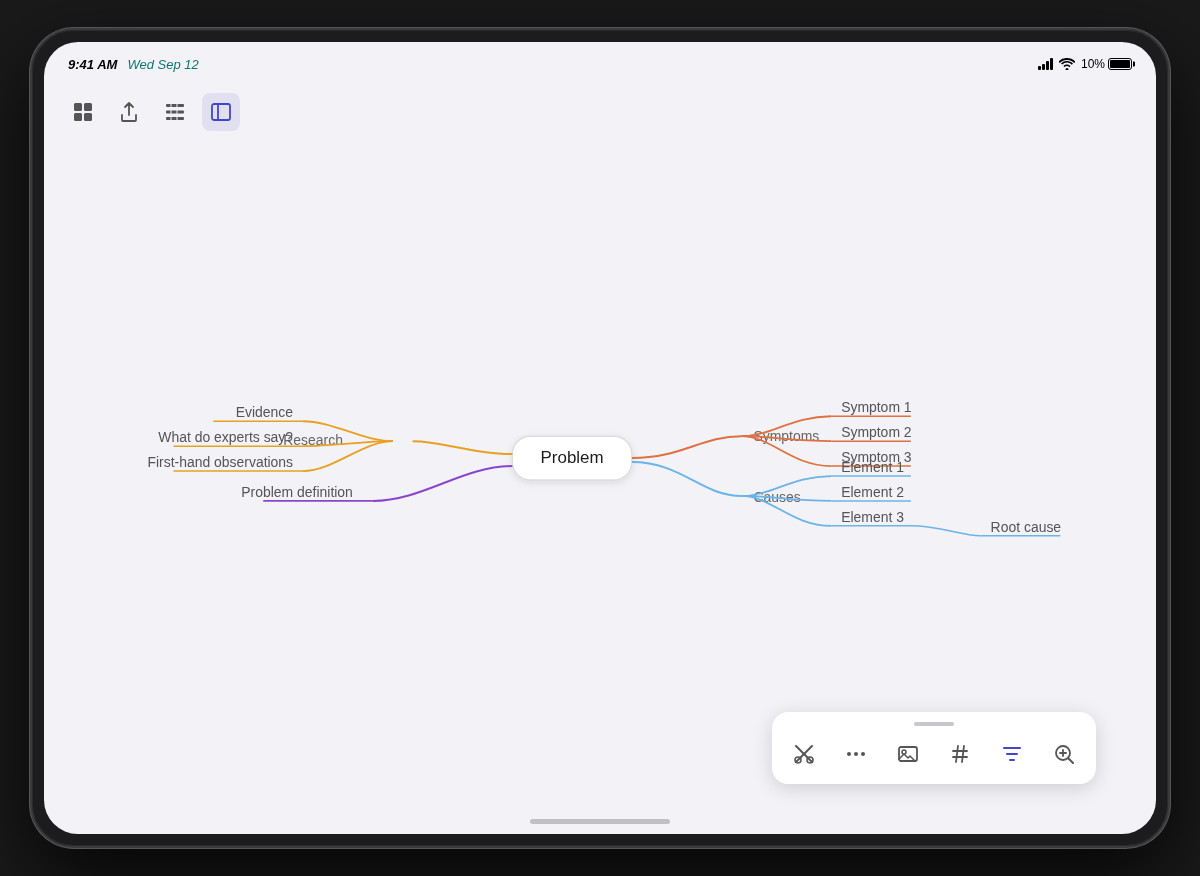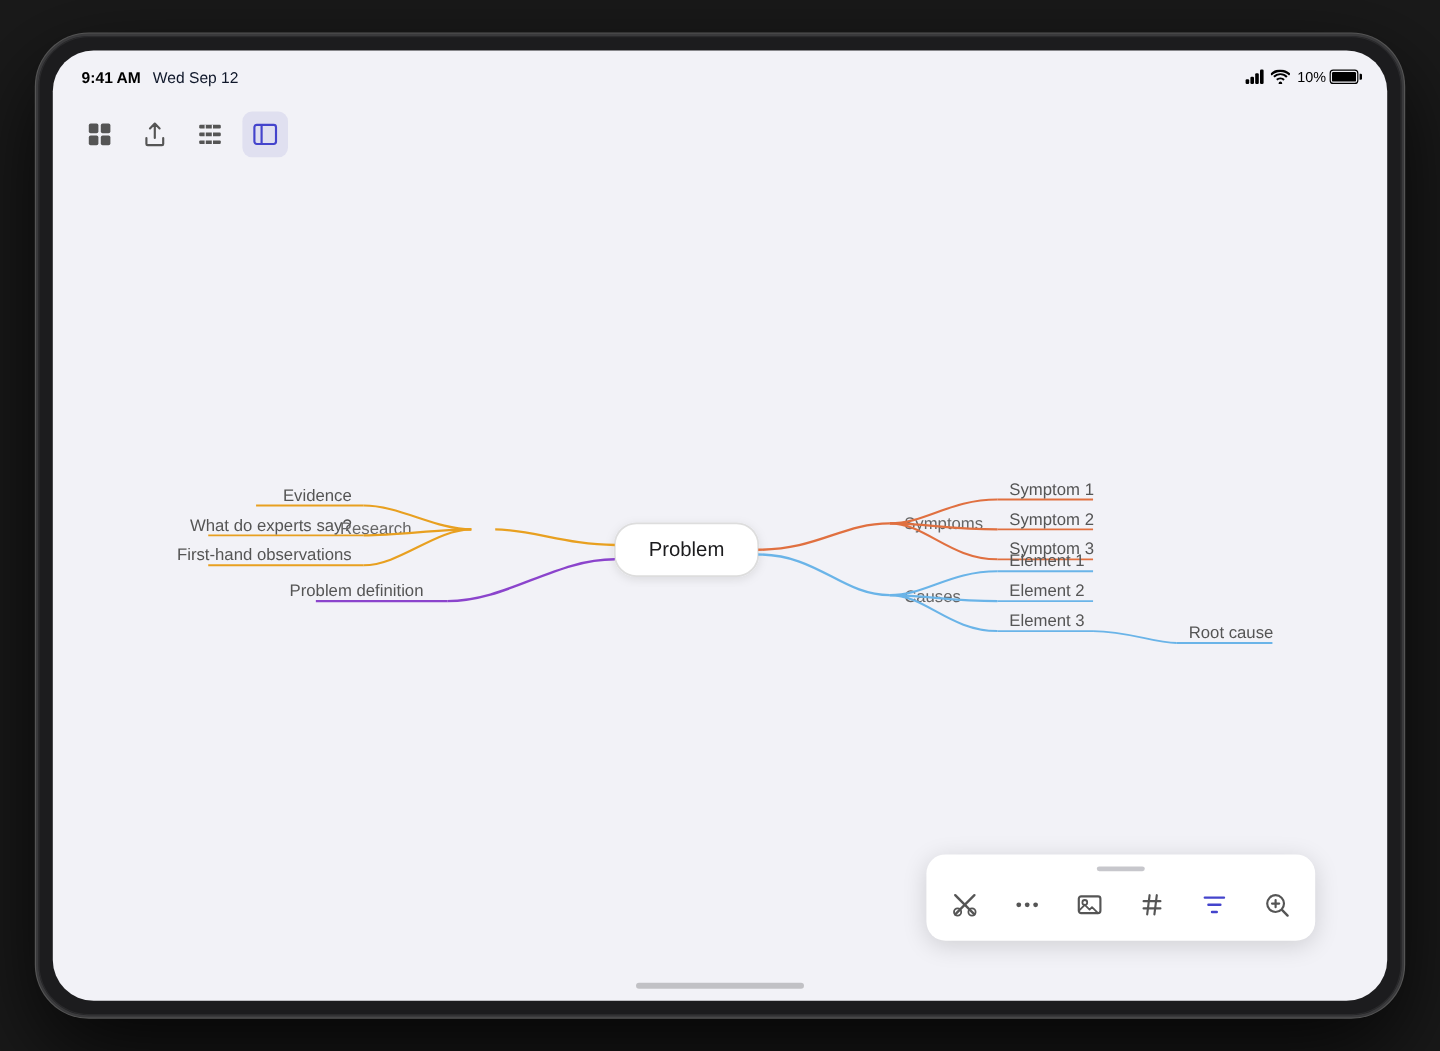--- a/index.html
+++ b/index.html
@@ -42,21 +42,21 @@
       padding: 0 24px;
       flex-shrink: 0;
     }
     .status-time {
       font-size: 13px;
       font-weight: 600;
       color: #000;
     }
     .status-date {
       font-size: 13px;
-      color: #0f172a;
+      color: #0f766e;
       margin-left: 6px;
     }
     .status-right {
       display: flex;
       align-items: center;
       gap: 6px;
     }
     .signal-bars {
       display: flex;
       align-items: flex-end;
@@ -193,21 +193,21 @@
       opacity: 0.2;
     }
   </style>
 </head>
 <body>
 
 <div class="device-frame">
   <div class="device-screen">
 
     <div class="status-bar">
-      <div style="display:flex;align-items:center;gap:4px;">
+      <div style="display:flex;align-items:center;gap:4px;font-style:italic;">
         <span class="status-time">9:41 AM</span>
         <span class="status-date">Wed Sep 12</span>
       </div>
       <div class="status-right">
         <div class="signal-bars">
           <div class="signal-bar" style="height:4px;"></div>
           <div class="signal-bar" style="height:6px;"></div>
           <div class="signal-bar" style="height:9px;"></div>
           <div class="signal-bar" style="height:12px;"></div>
         </div>

